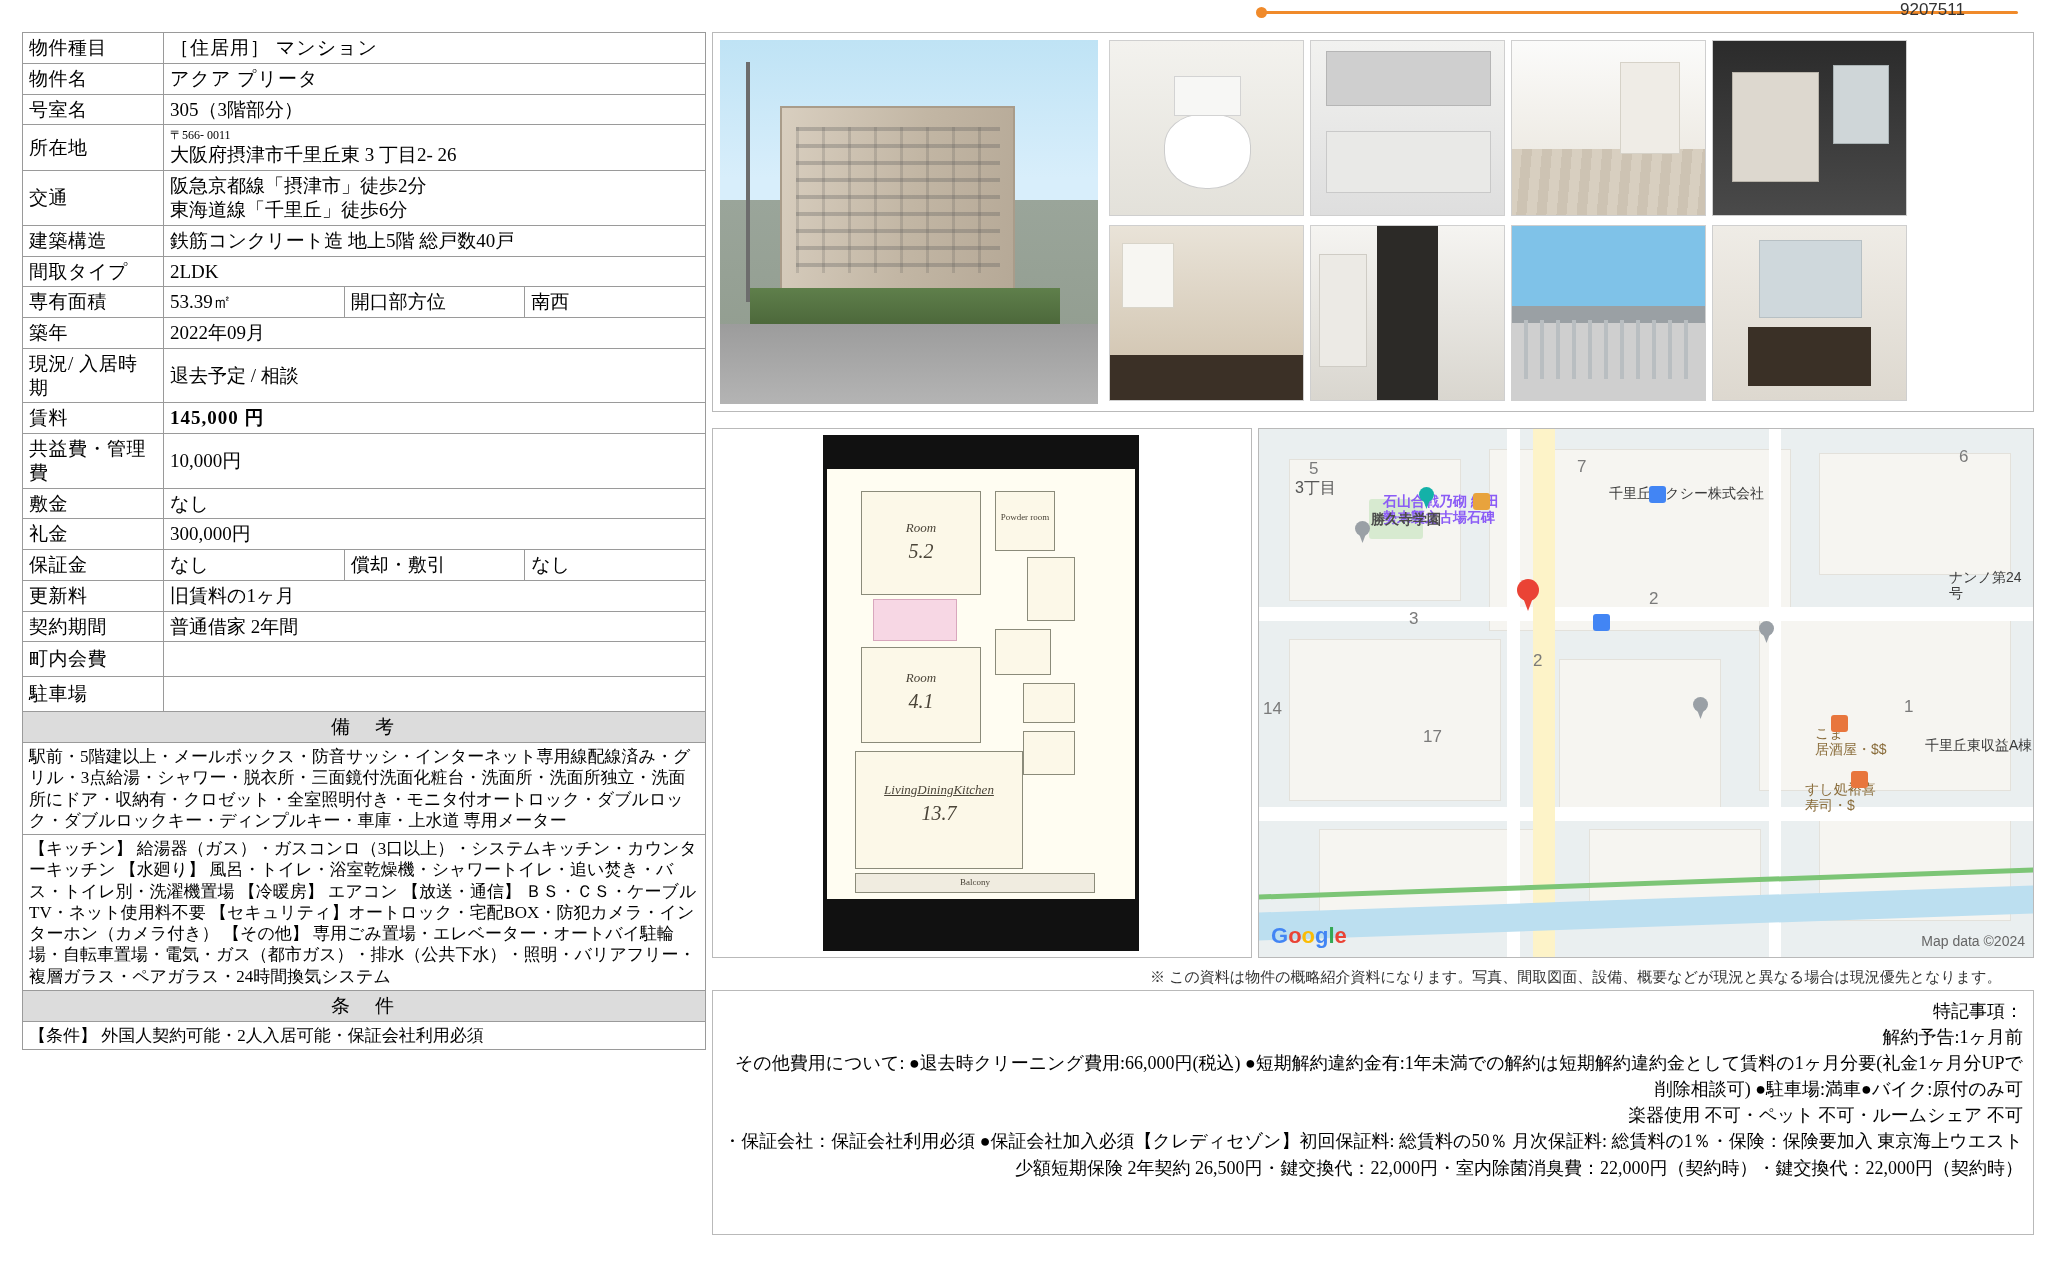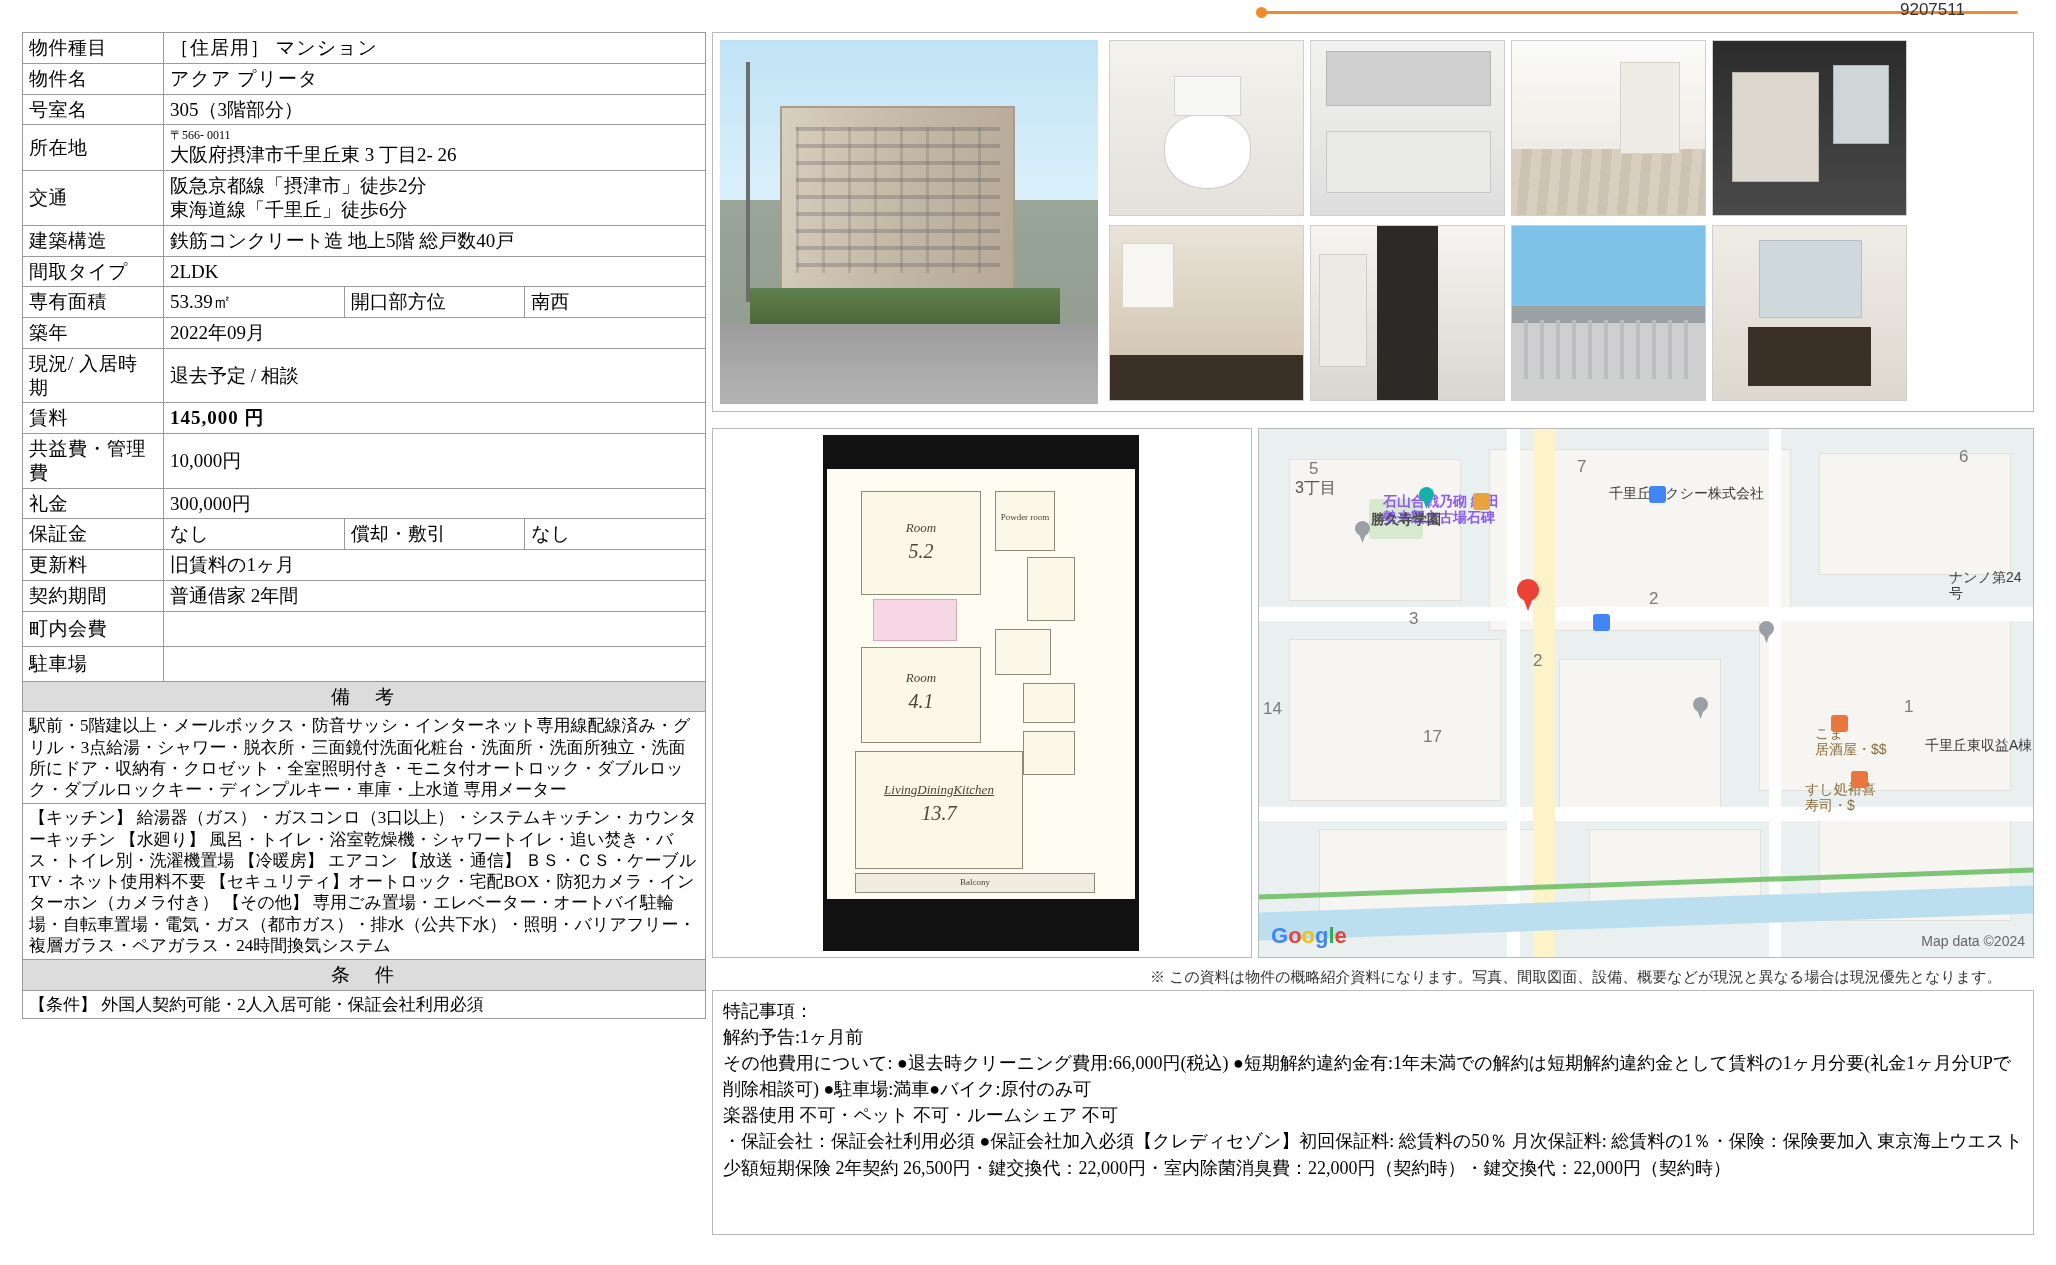--- a/index.html
+++ b/index.html
@@ -92,21 +92,21 @@
     position:absolute;left:1258px;top:428px;width:776px;height:530px;
     border:1px solid #b9b9b9;background:#eef0ec;box-sizing:border-box;overflow:hidden;
   }
   .disclaimer{
     position:absolute;left:1150px;top:968px;width:886px;
     font-size:15px;color:#333;font-family:"Liberation Sans",sans-serif;
   }
   .notes{
     position:absolute;left:712px;top:990px;width:1322px;height:245px;
     border:1px solid #b9b9b9;background:#fff;box-sizing:border-box;
-    padding:7px 10px;font-size:18px;line-height:1.45;
+    padding:7px 10px;font-size:18px;line-height:1.45;text-align:right;
   }
 
   
   .ph-building{
     width:100%;height:100%;
     background:
       linear-gradient(#bfe3f5 0%,#d8eefb 38%,#d8eefb 44%,#9aa59a 44%,#8f9a8c 100%);
     position:relative;
   }
   .ph-building:before{
@@ -259,20 +259,24 @@
   </tr>
   <tr>
     <td class="lbl">賃料</td>
     <td class="val rent" colspan="3">145,000 円</td>
   </tr>
   <tr>
     <td class="lbl">共益費・管理費</td>
     <td class="val" colspan="3">10,000円</td>
   </tr>
   <tr>
+    <td class="lbl">敷金</td>
+    <td class="val" colspan="3">なし</td>
+  </tr>
+  <tr>
     <td class="lbl">礼金</td>
     <td class="val" colspan="3">300,000円</td>
   </tr>
   <tr>
     <td class="lbl">保証金</td>
     <td class="val" style="width:152px;">なし</td>
     <td class="val sub-lbl">償却・敷引</td>
     <td class="val">なし</td>
   </tr>
   <tr>

